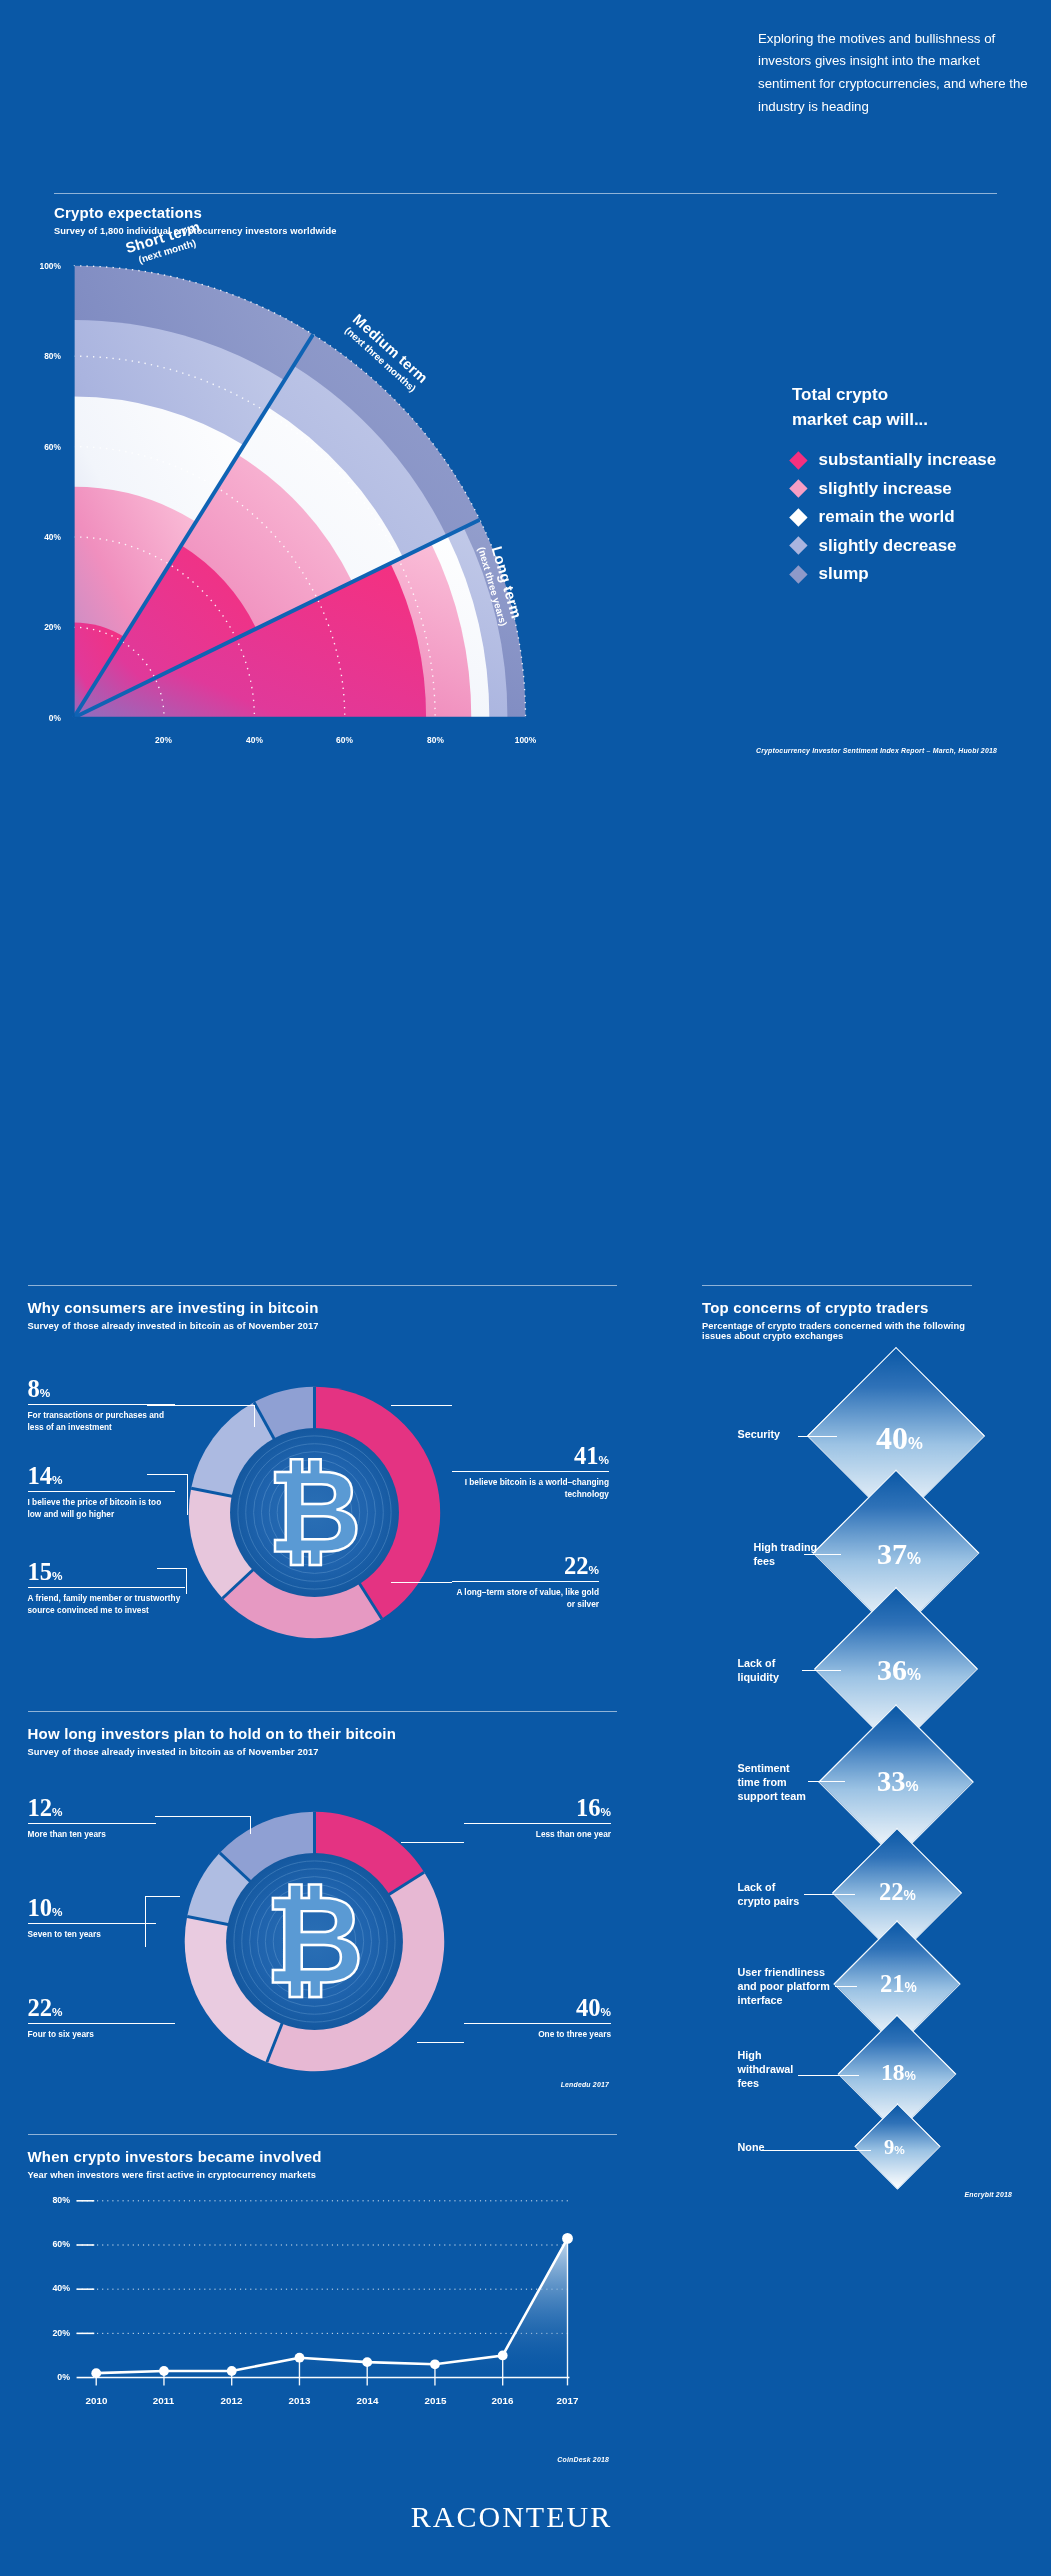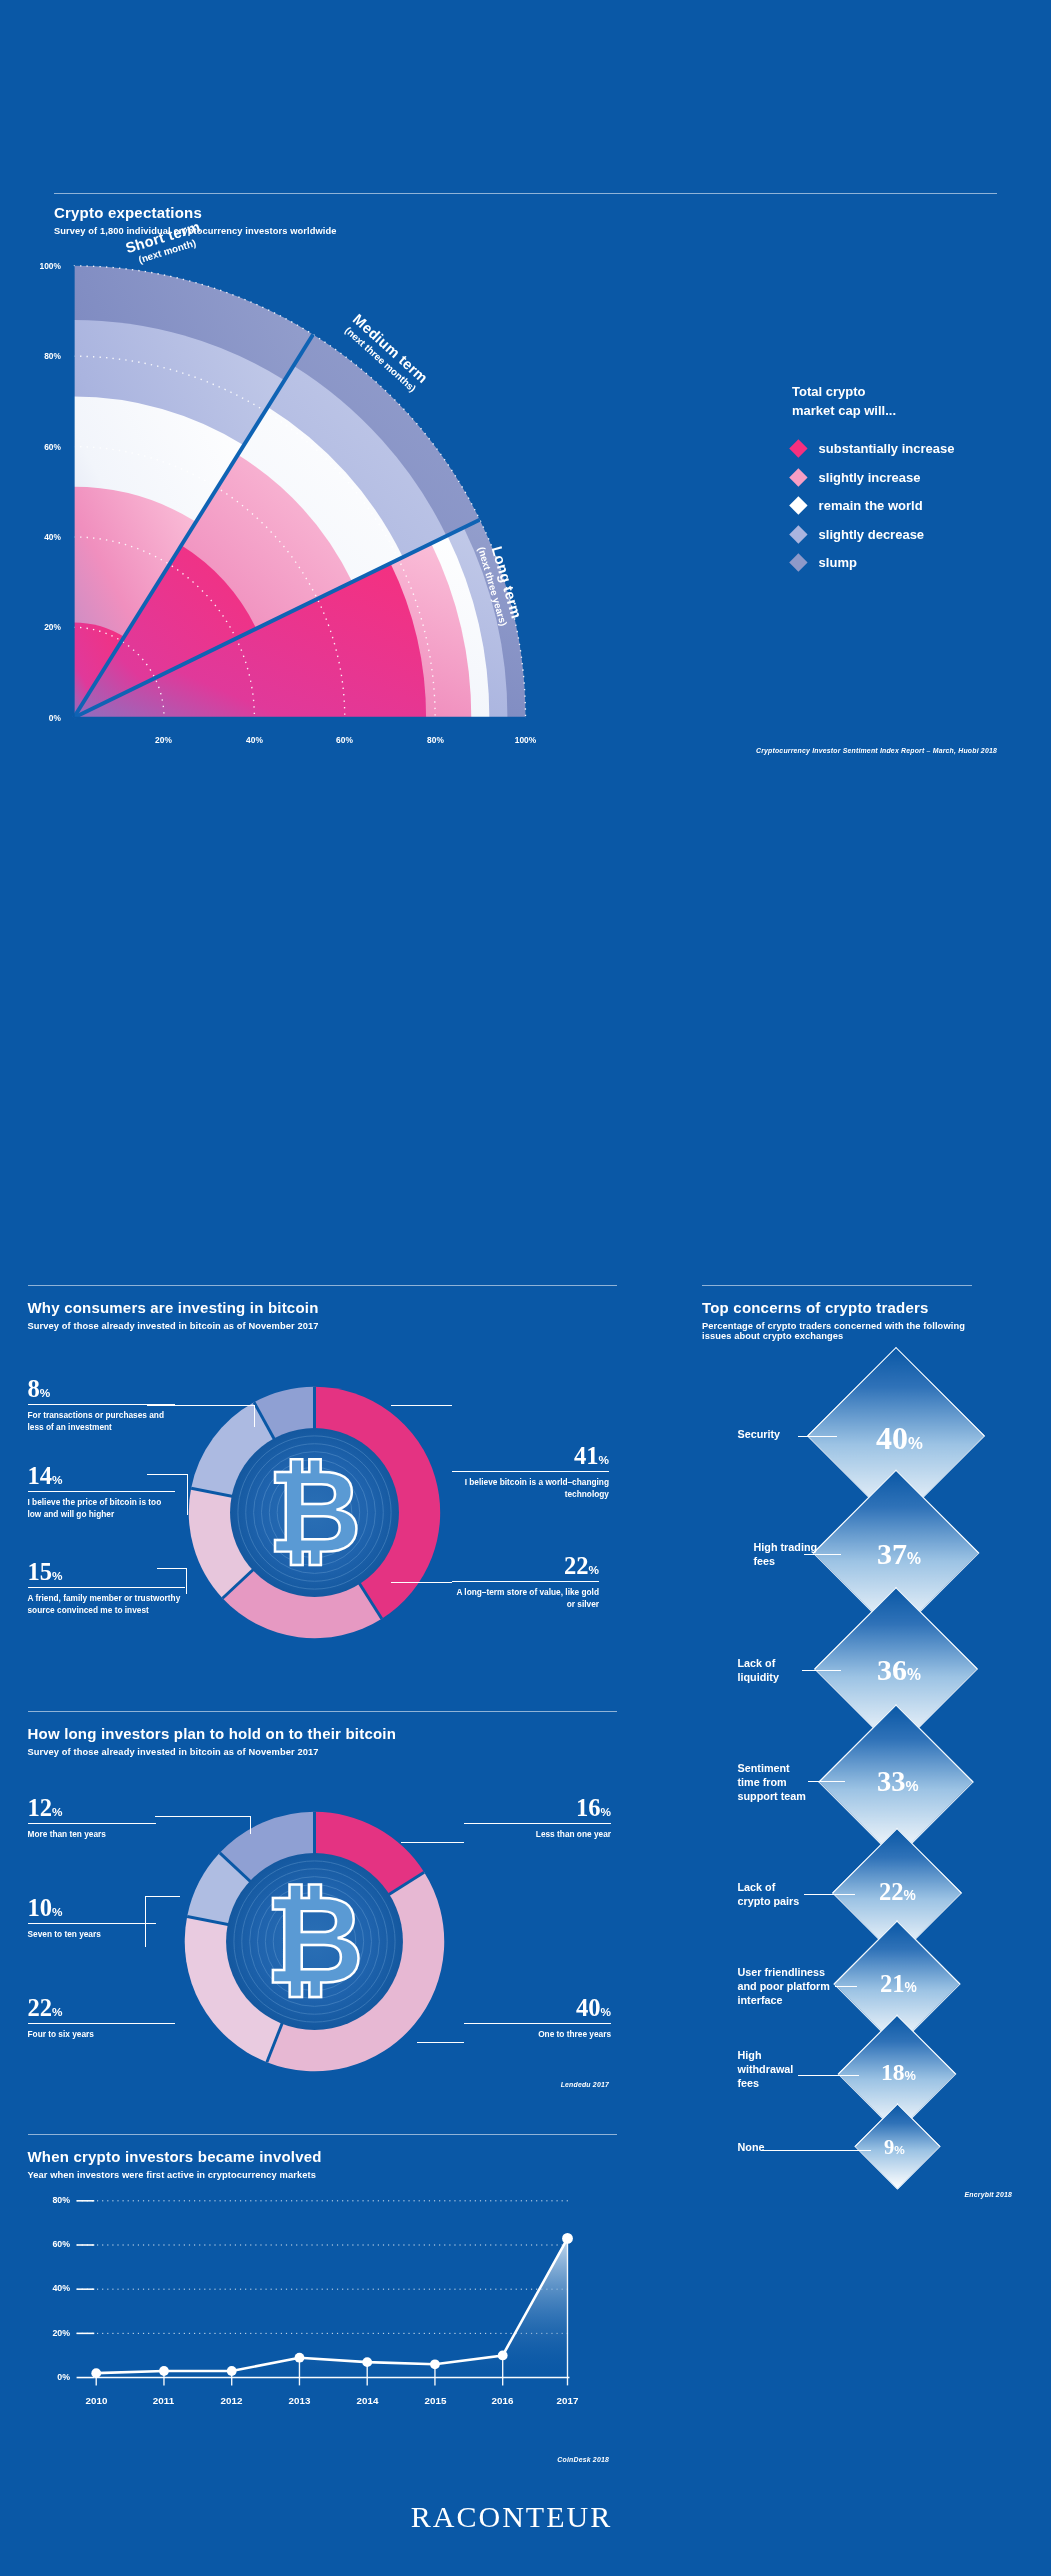--- a/index.html
+++ b/index.html
@@ -45,24 +45,24 @@
   .axis-lab { position:absolute; font-size:8.4px; font-weight:bold; text-align:right; }
   .term-lab {
     position:absolute; font-weight:bold; color:#fff; white-space:nowrap;
     text-align:center;
   }
   .term-lab .big { font-size:14.7px; display:block; letter-spacing:0.3px; }
   .term-lab .small { font-size:9.8px; display:block; margin-top:1px; }
 
   
   .legend { position:absolute; left:792px; top:383px; }
-  .legend-title { font-size:13px; font-weight:bold; line-height:1.45; margin-bottom:13.8px; }
+  .legend-title { font-size:17px; font-weight:bold; line-height:1.45; margin-bottom:13.8px; }
   .legend-row { display:flex; align-items:center; height:28.5px; }
   .legend-dia { width:12.8px; height:12.8px; transform:rotate(45deg); margin-right:13.8px; flex:0 0 auto; }
-  .legend-txt { font-size:13px; font-weight:bold; }
+  .legend-txt { font-size:17px; font-weight:bold; }
 
   
   .donut-wrap { position:absolute; }
   .kfig { position:absolute; }
   .kfig .num {
     font-family:"Liberation Serif", serif; font-size:24.6px; font-weight:bold; line-height:1;
   }
   .kfig .pct { font-size:11.8px; font-weight:bold; }
   .kfig .cap { font-size:8.3px; font-weight:bold; line-height:1.42; margin-top:4.9px; }
   .kfig .bar { height:1px; background:#fff; margin-top:2.9px; }
@@ -108,20 +108,21 @@
     font-family:"Liberation Serif", serif; font-size:30px; letter-spacing:2px;
     color:#ffffff; font-weight:400;
   }
 </style>
 </head>
 <body>
 
 <div class="page">
 
   <div class="header">
+    <div class="header-blurb">Exploring the motives and bullishness of investors gives insight into the market sentiment for cryptocurrencies, and where the industry is heading</div>
   </div>
 
   <div class="rule" style="left:54px; top:193px; width:943px;"></div>
   <div style="position:absolute; left:54px; top:204px;">
     <div class="sec-title">Crypto expectations</div>
     <div class="sec-sub">Survey of 1,800 individual cryptocurrency investors worldwide</div>
   </div>
 
   <div class="radial-block">
     <svg class="radial-svg" width="1051" height="575" viewBox="0 0 1070 585">

